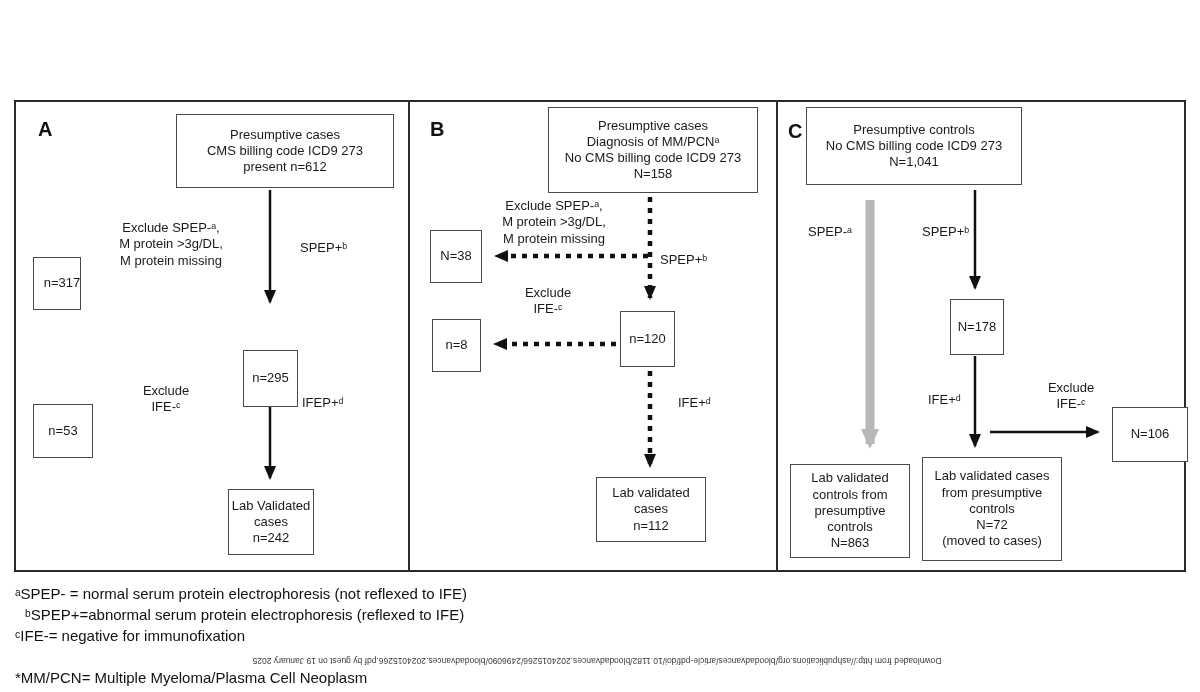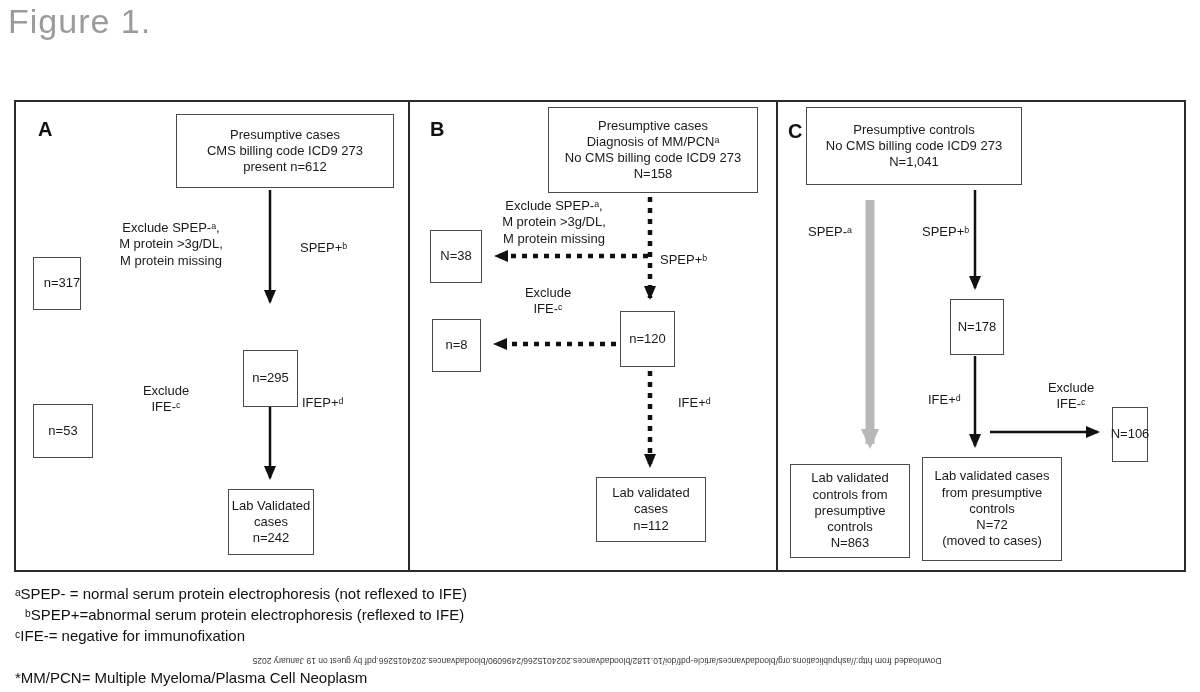--- a/index.html
+++ b/index.html
@@ -16,21 +16,20 @@
   #arrows{left:0;top:0;z-index:1;}
   .fnote{white-space:pre-line;font-size:15px;line-height:21px;color:#111;}
   #download-note{left:235px;top:656px;width:724px;font-size:8.5px;color:#3a3a3a;
                  transform:rotate(180deg);text-align:center;white-space:nowrap;overflow:hidden;}
 </style>
 </head>
 <body>
 
 <div id="page">
 
-  <div id="figure-label" class="abs">Figure 1.</div>
 
   <div id="frame" class="abs"></div>
   <div class="abs divider" style="left:408px;"></div>
   <div class="abs divider" style="left:776px;"></div>
 
   <svg id="arrows" class="abs" width="1200" height="692">
     <defs>
       <marker id="mb" markerUnits="userSpaceOnUse" markerWidth="14" markerHeight="12" refX="12" refY="6" orient="auto">
         <path d="M0,0 L14,6 L0,12 Z" fill="#111"></path>
       </marker>
@@ -93,21 +92,21 @@
   <div class="abs panel-letter" style="left:788px;top:120px;">C</div>
   <div class="abs box" style="left:806px;top:107px;width:216px;height:78px;">Presumptive controls
 No CMS billing code ICD9 273
 N=1,041</div>
   <div class="abs lbl" style="left:808px;top:224px;">SPEP-ᵃ</div>
   <div class="abs lbl" style="left:922px;top:224px;">SPEP+ᵇ</div>
   <div class="abs box" style="left:950px;top:299px;width:54px;height:56px;">N=178</div>
   <div class="abs lbl" style="left:928px;top:392px;">IFE+ᵈ</div>
   <div class="abs lbl" style="left:1035px;top:380px;width:72px;">Exclude
 IFE-ᶜ</div>
-  <div class="abs box" style="left:1112px;top:407px;width:36px;height:55px;">N=106</div>
+  <div class="abs box" style="left:1112px;top:407px;width:76px;height:55px;">N=106</div>
   <div class="abs box" style="left:790px;top:464px;width:120px;height:94px;">Lab validated
 controls from
 presumptive
 controls
 N=863</div>
   <div class="abs box" style="left:922px;top:457px;width:140px;height:104px;">Lab validated cases
 from presumptive
 controls
 N=72
 (moved to cases)</div>

